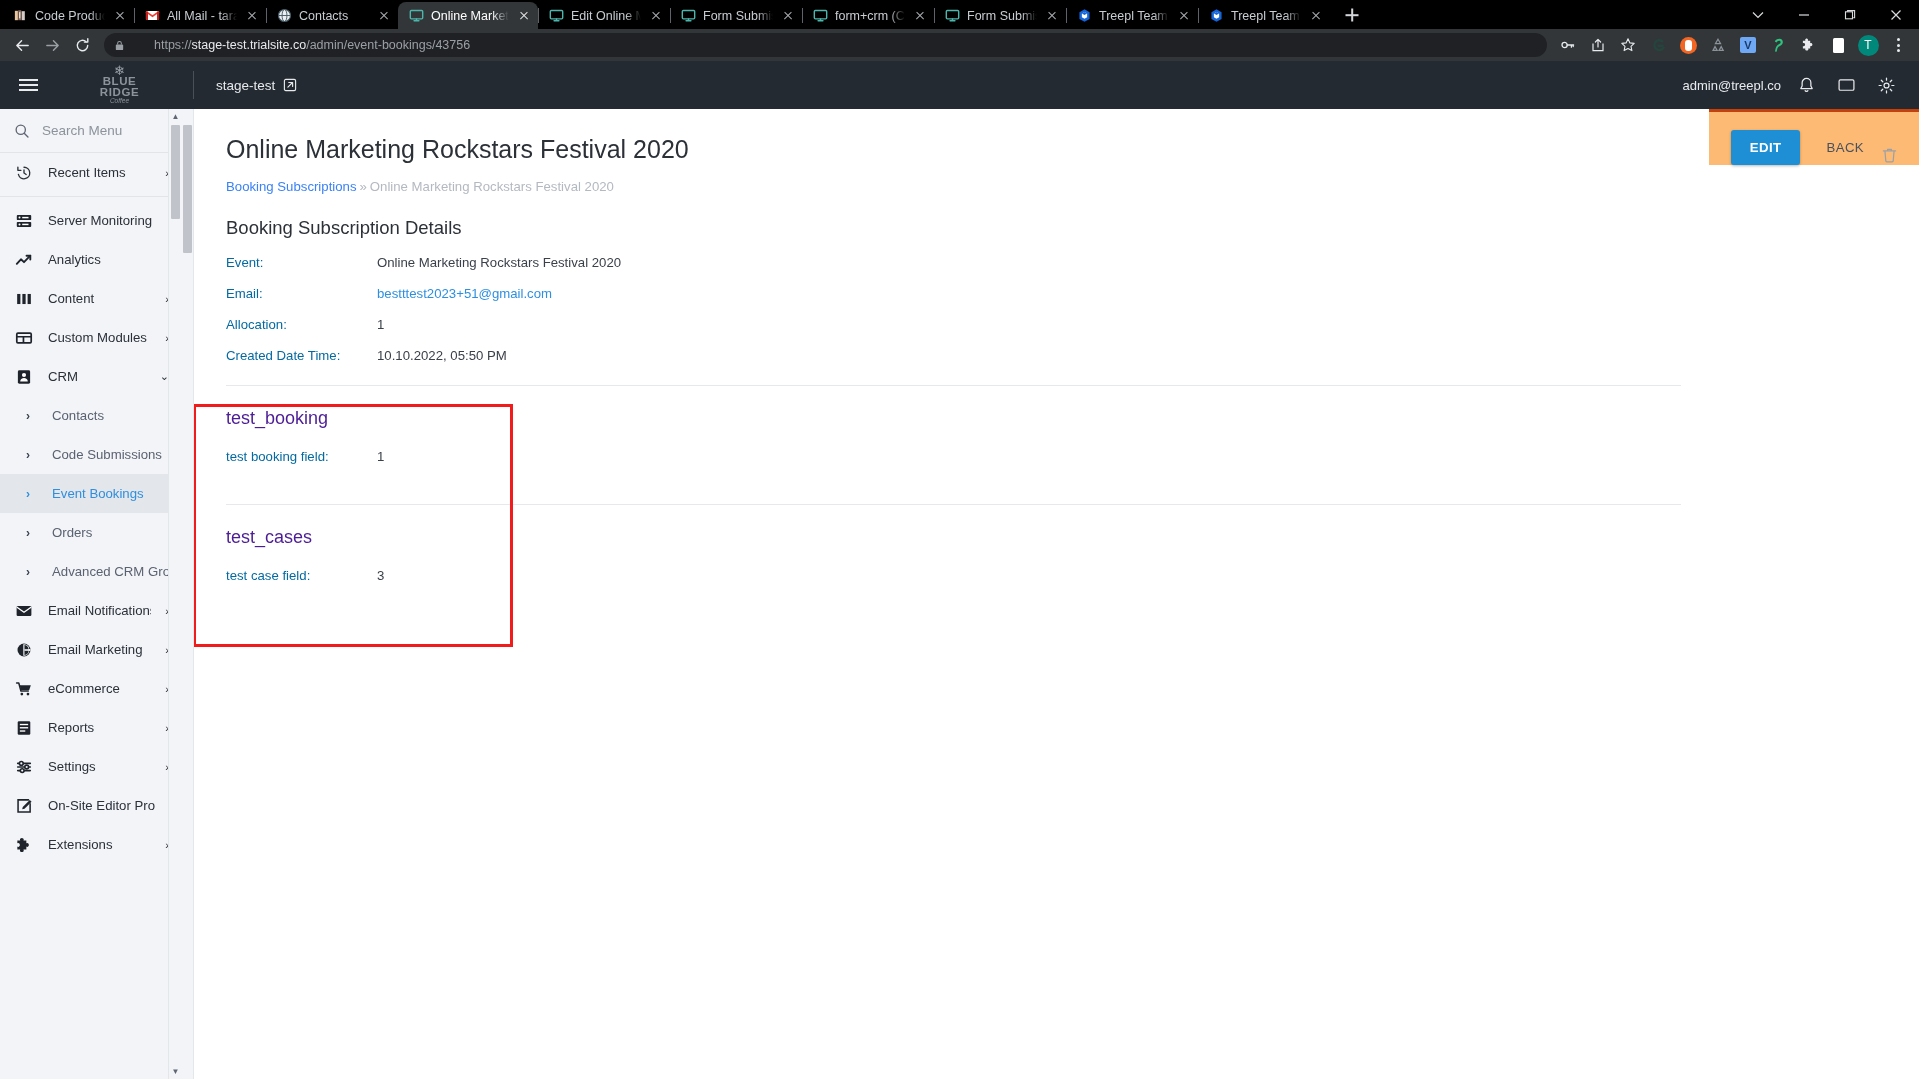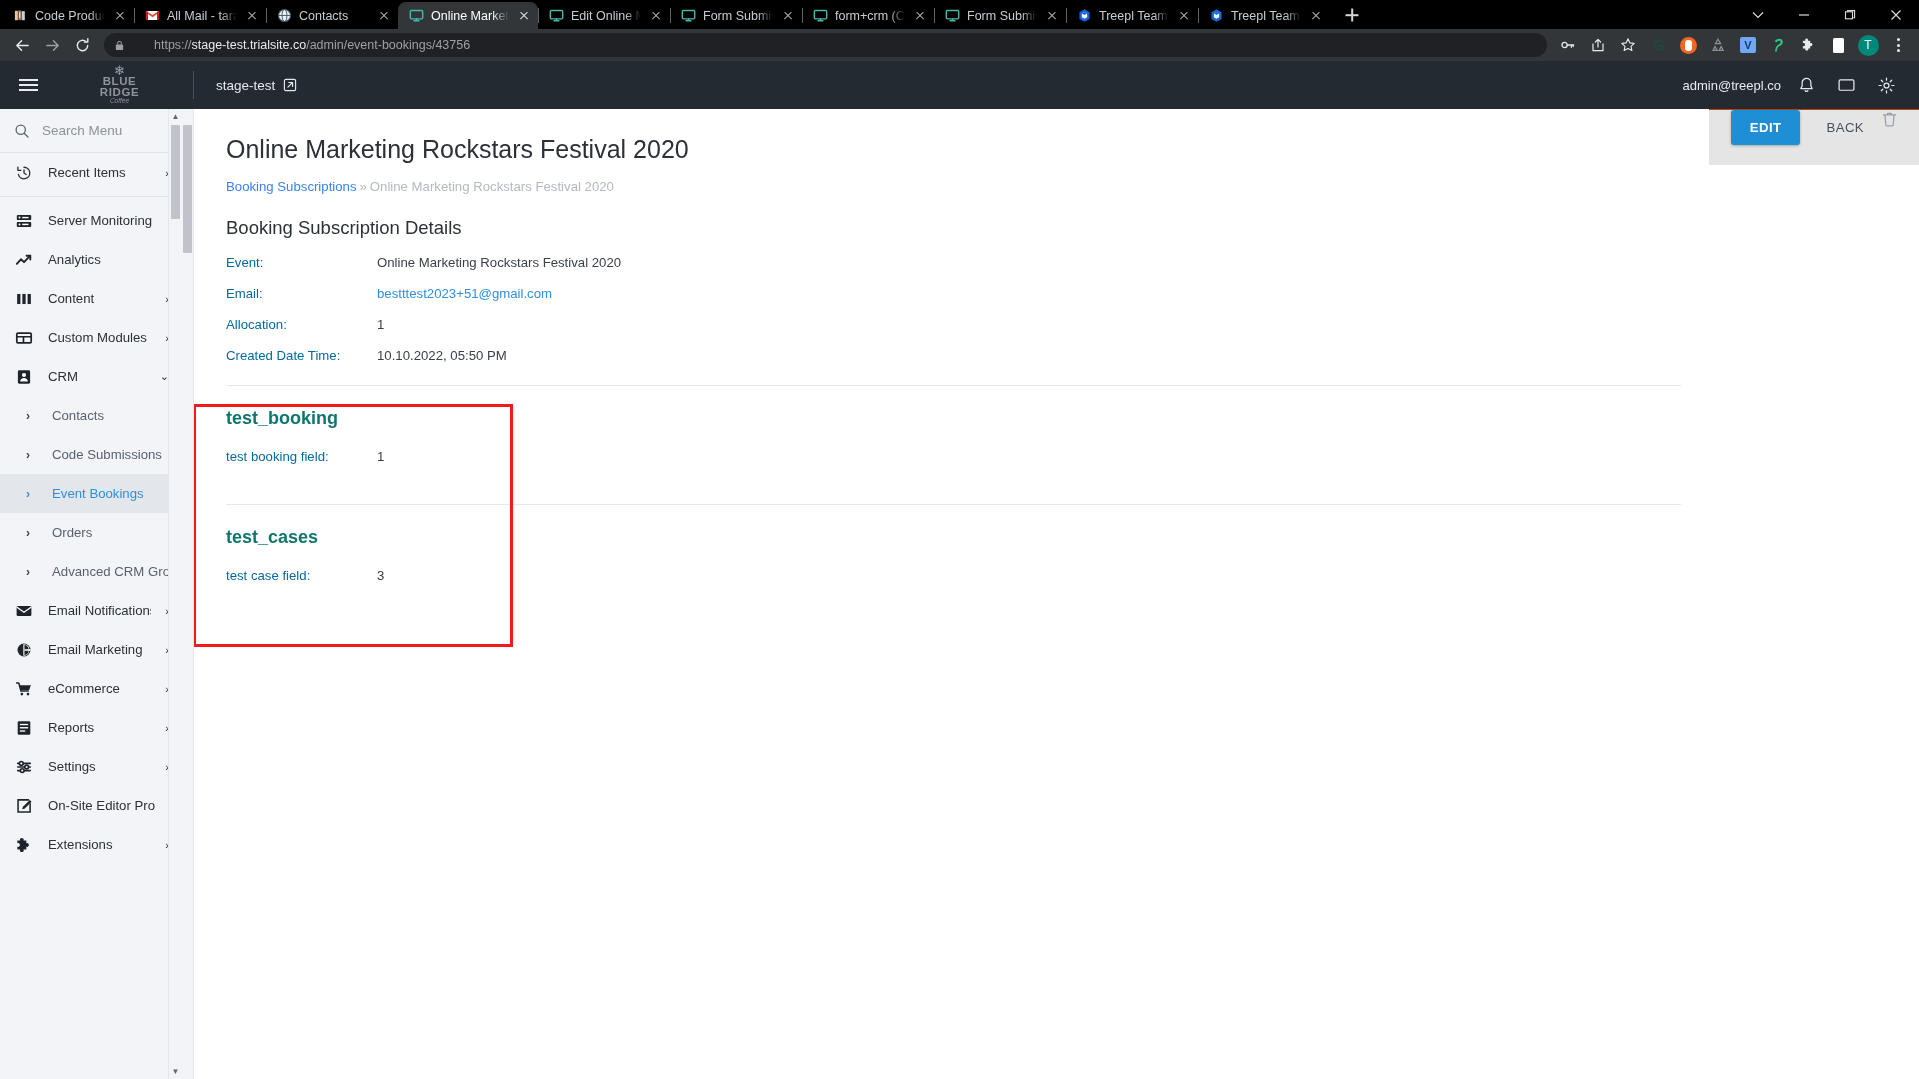--- a/index.html
+++ b/index.html
@@ -166,25 +166,25 @@
   .field-value { color: #3b414a; }
   .field-value.link { color: #2e8fe0; }
 
   .hr-full { height: 1px; background: #e6e8eb; margin: 14px 0 0 0; }
 
   .annotated {
     position: absolute; border: 3px solid #f21b1b; pointer-events: none;
   }
 
   .group-block { padding-top: 22px; }
-  .group-title { font-size: 18px; font-weight: 700; color: #0f766e; margin-bottom: 20px; }
+  .group-title { font-size: 18px; font-weight: 400; color: #4c1d95; margin-bottom: 20px; }
 
   .footer-bar {
-    flex: 0 0 56px; height: 56px; border-top: 1px solid #c2410c; display: flex; align-items: flex-start;
-    padding: 0 20px 0 22px; background: #e5e5e5;
+    flex: 0 0 56px; height: 56px; border-top: 3px solid #c2410c; display: flex; align-items: flex-end;
+    padding: 0 20px 0 22px; background: #fdba74;
   }
   .btn-edit {
     background: #1e8fd5; color: #fff; border: none; border-radius: 3px;
     font-size: 13.2px; font-weight: 600; letter-spacing: .4px; padding: 10px 19px;
     box-shadow: 0 1px 3px rgba(0,0,0,.28); font-family: "Liberation Sans", sans-serif;
   }
   .btn-back {
     background: transparent; border: none; color: #4a515c; font-size: 13.2px; letter-spacing: .4px;
     padding: 10px 16px; margin-left: 10px; font-family: "Liberation Sans", sans-serif;
   }

